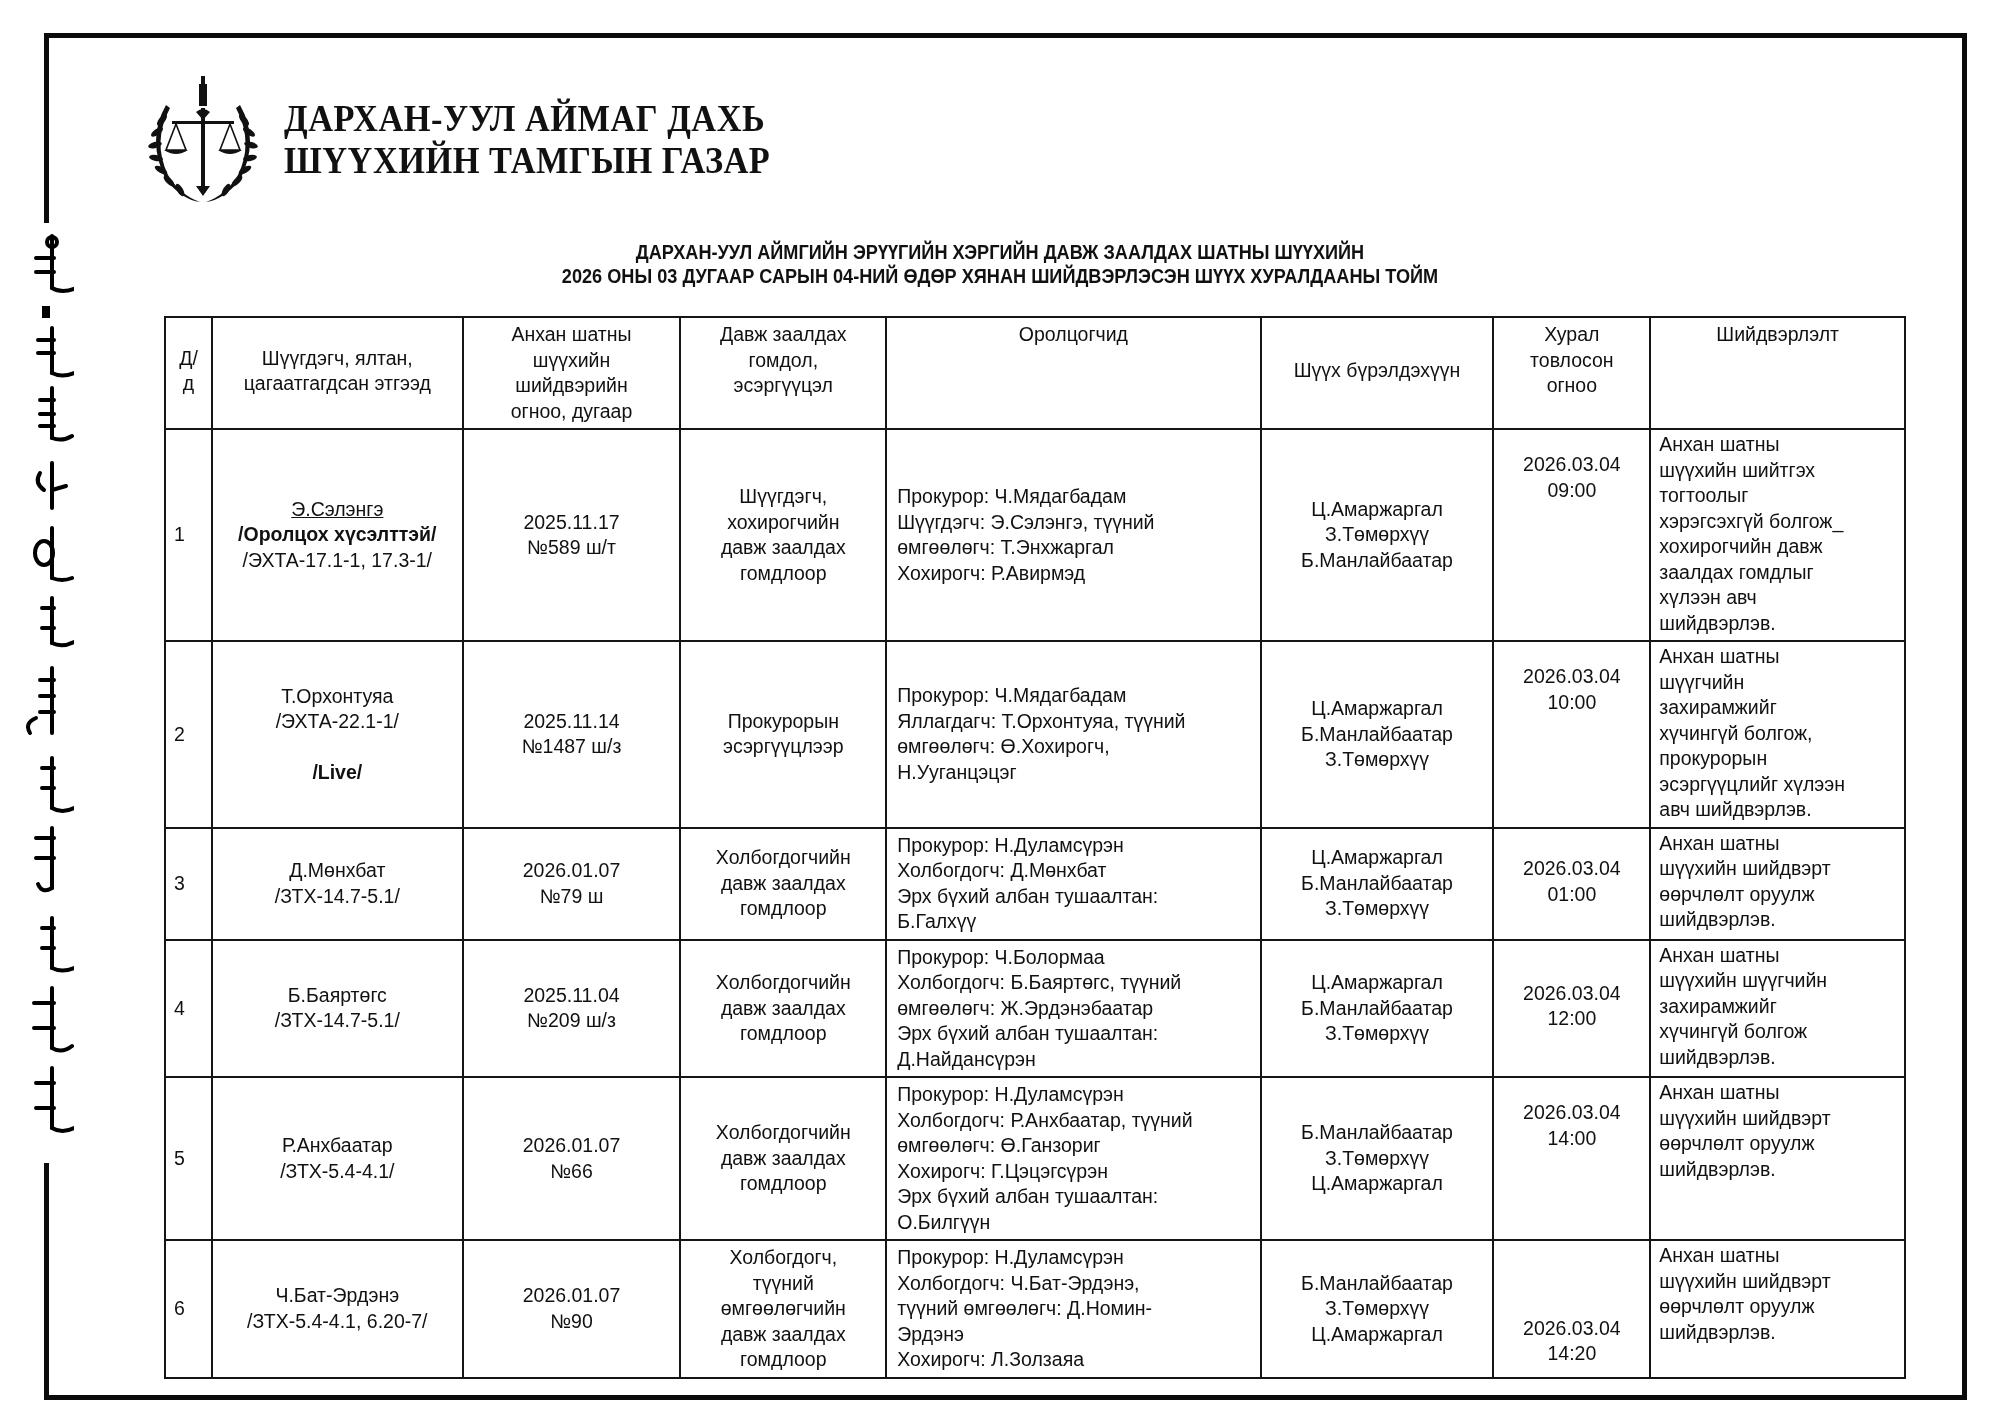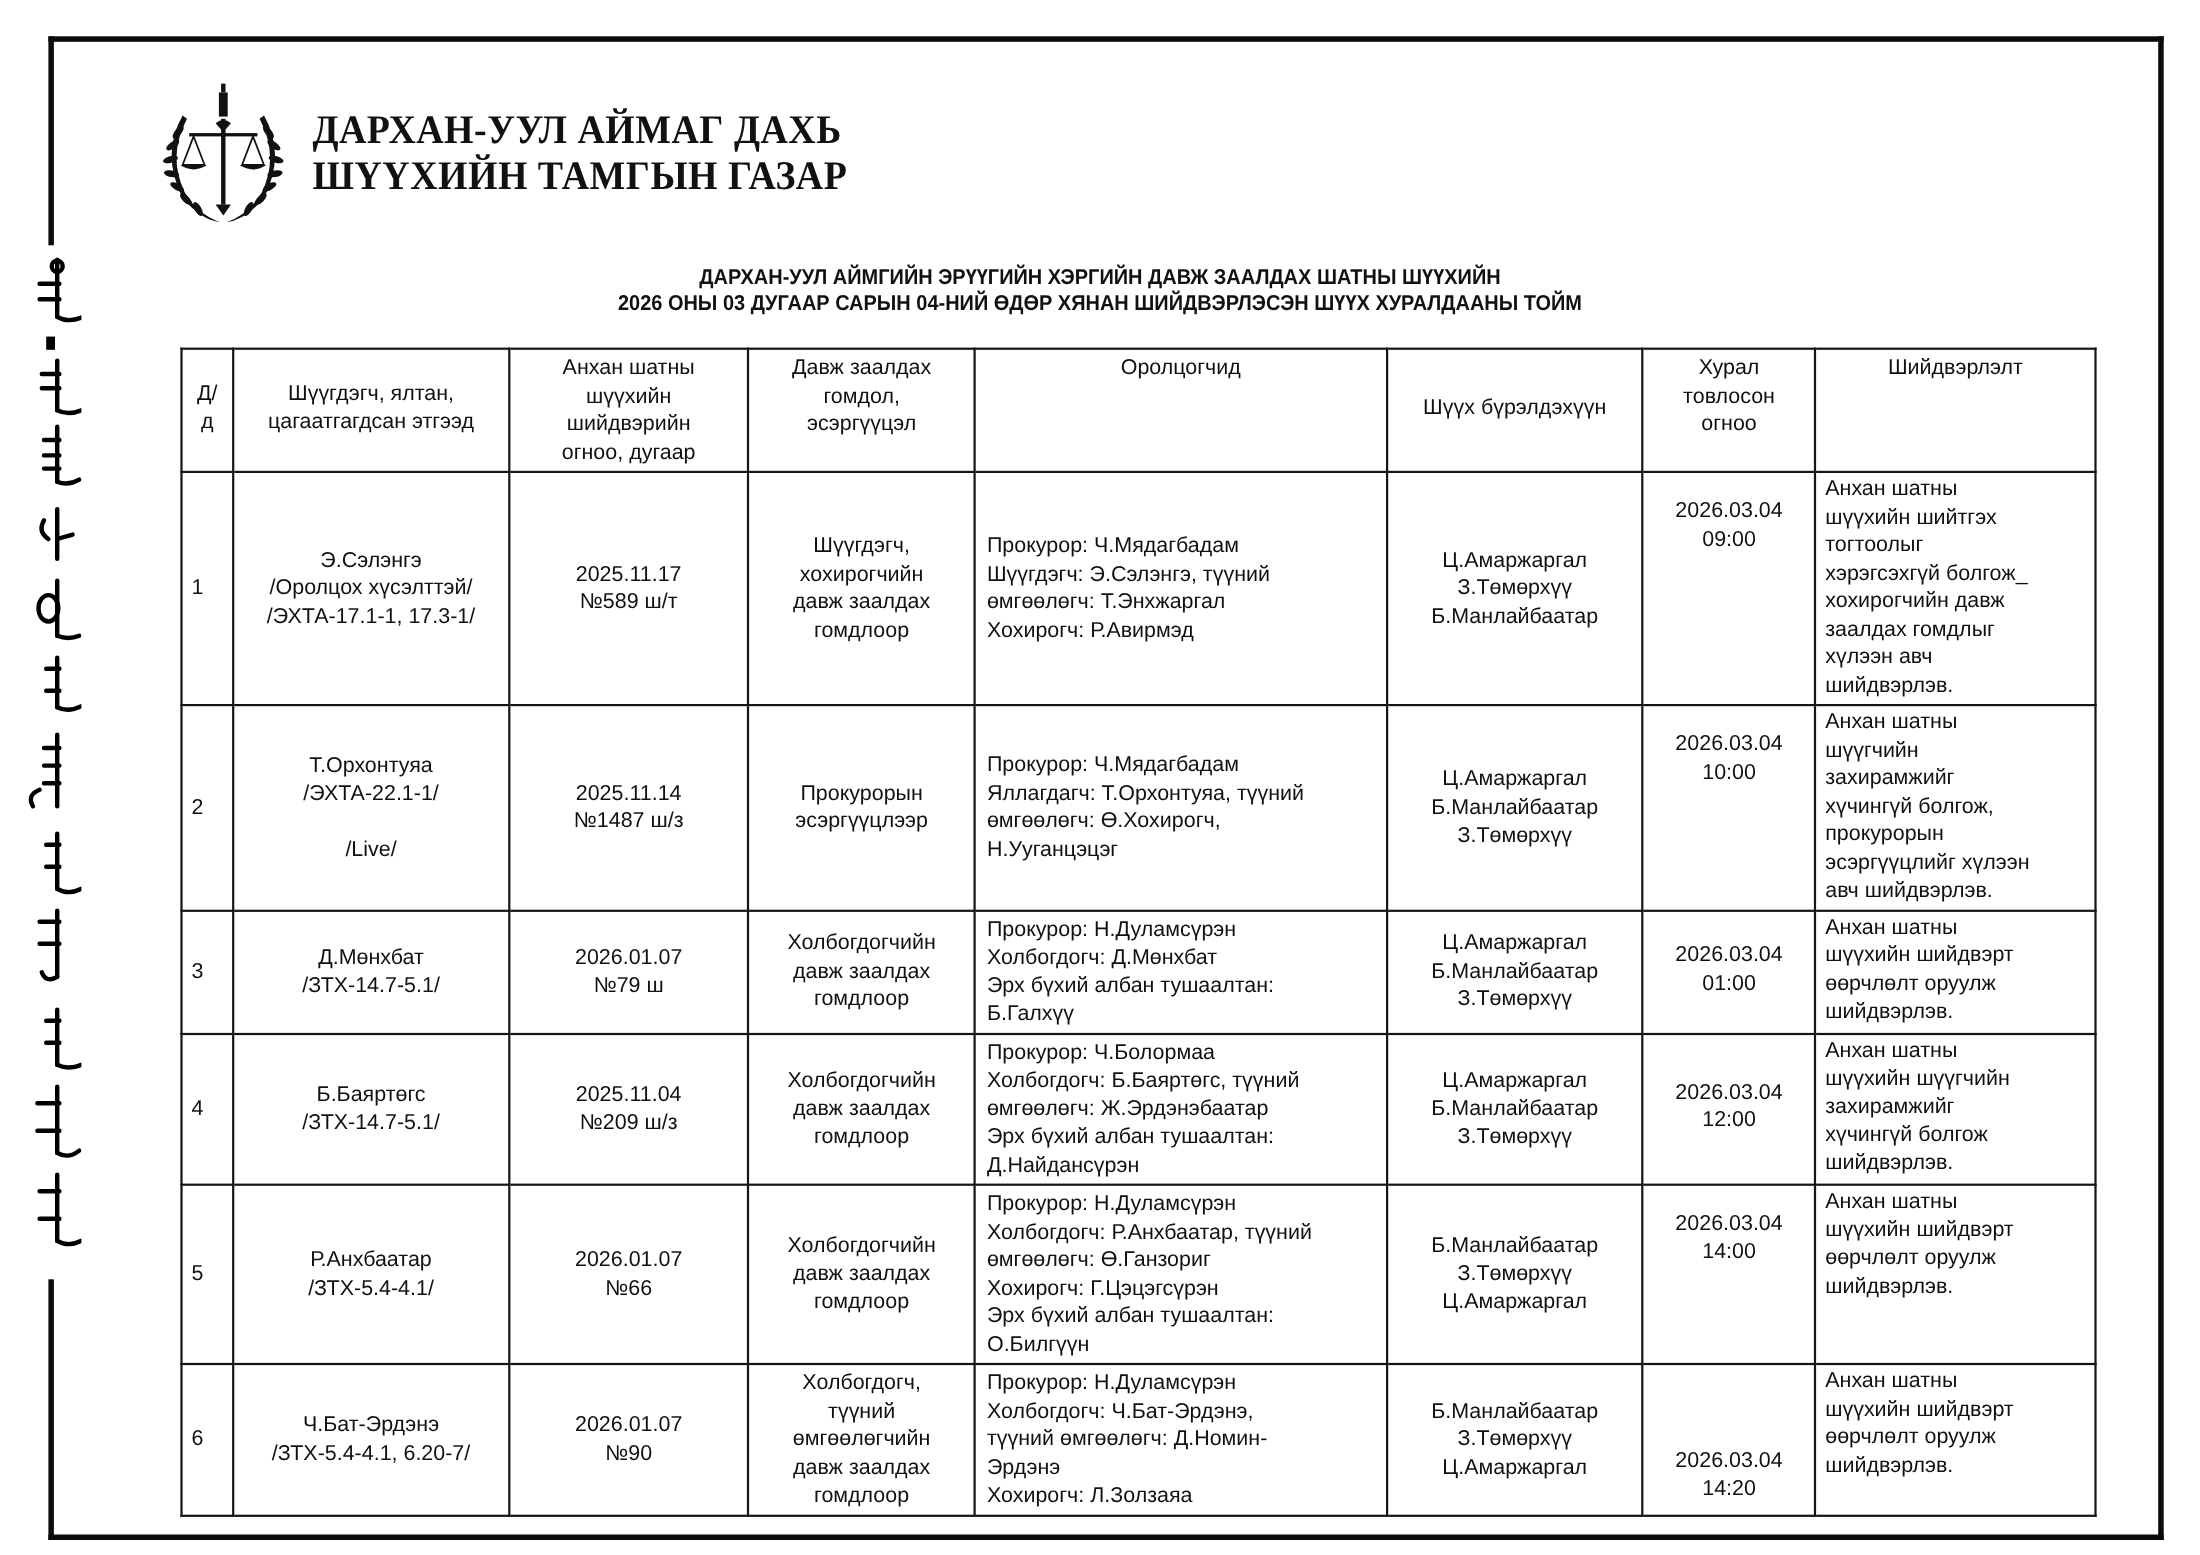--- a/index.html
+++ b/index.html
@@ -18,22 +18,22 @@
                font-weight: bold; font-size: 19.5px; line-height: 24px; }
   .doc-title div { transform: scaleX(0.93); }
   table.summary { position: absolute; left: 164px; top: 316px; width: 1742px; border-collapse: collapse;
                   font-size: 19.5px; line-height: 25.5px; }
   table.summary th, table.summary td { border: 2px solid #151515; padding: 4px 8px; vertical-align: middle; text-align: center; }
   table.summary th { font-weight: normal; vertical-align: top; padding-top: 4px; }
   table.summary th.mid { vertical-align: middle; padding-top: 0; }
   td.left, th.left { text-align: left !important; }
   td.top { vertical-align: top !important; padding-top: 2px !important; }
   td.part { padding-left: 10px !important; }
-  .name-u { }
-  .bold { font-weight: normal; }
+  .name-u { text-decoration: underline; }
+  .bold { font-weight: bold; }
   .line { display: block; }
   .gap { display: block; height: 25px; }
 </style>
 </head>
 <body>
 
 <div class="frame-top"></div>
 <div class="frame-right"></div>
 <div class="frame-bottom"></div>
 <div class="frame-left-a"></div>

